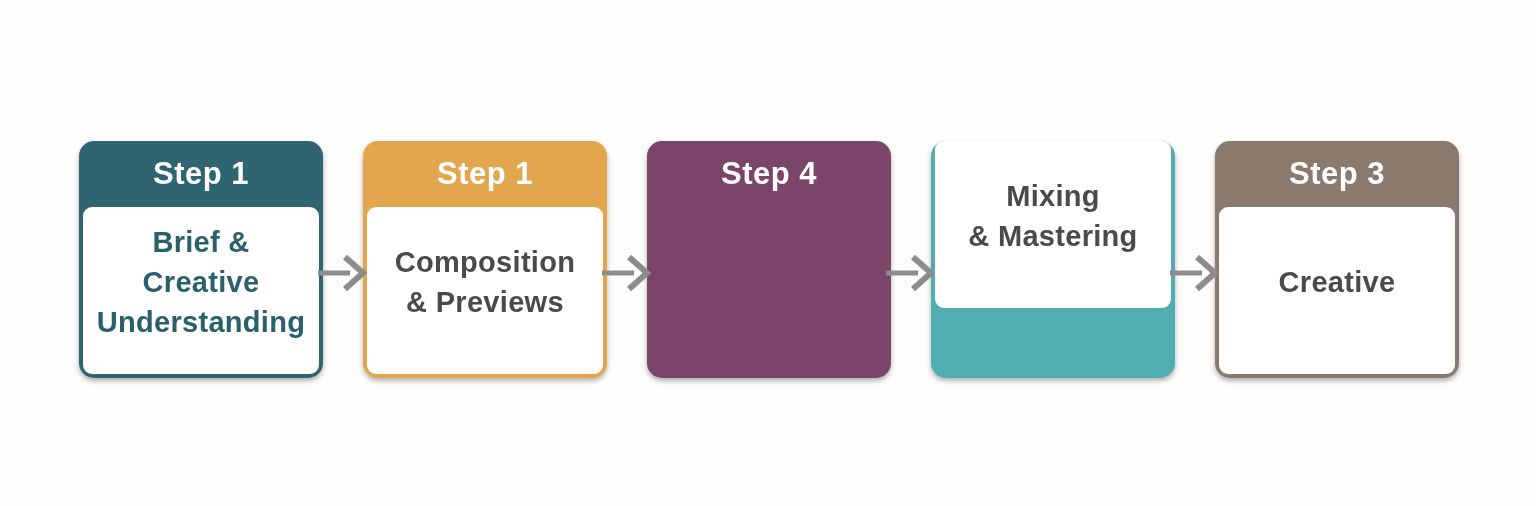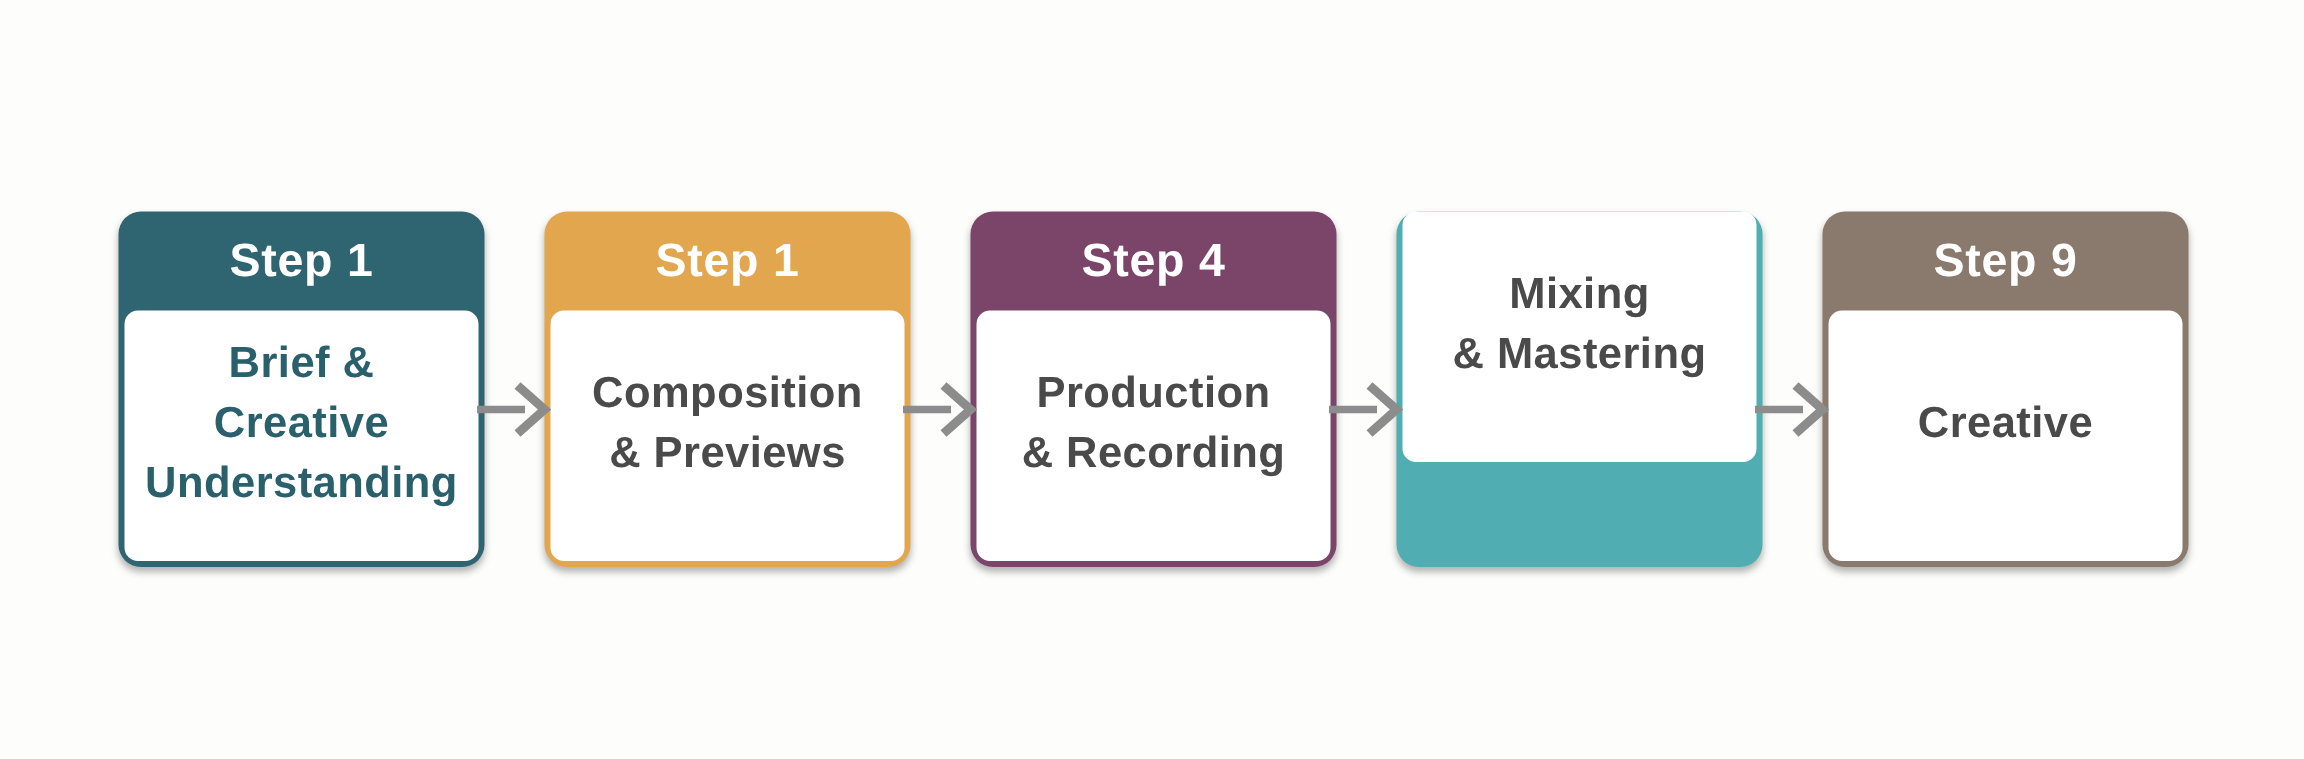--- a/index.html
+++ b/index.html
@@ -119,24 +119,20 @@
       <svg viewBox="0 0 50 44" xmlns="http://www.w3.org/2000/svg">
         <path d="M0 22 H32" stroke="currentColor" stroke-width="5" fill="none"></path>
         <path d="M27 6 L45 22 L27 38" stroke="currentColor" stroke-width="6" fill="none"></path>
       </svg>
     </div>
 
     <div class="step-card" style="--accent: #7B4569; --body-color: #4A4A4A;">
       <div class="card-header">
         <span class="card-title">Step 4</span>
       </div>
-      <div class="card-body">
-        <span class="body-text">Production
-&amp; Recording</span>
-      </div>
     </div>
 
     <div class="arrow" style="color: rgb(140, 140, 140);">
       <svg viewBox="0 0 50 44" xmlns="http://www.w3.org/2000/svg">
         <path d="M0 22 H32" stroke="currentColor" stroke-width="5" fill="none"></path>
         <path d="M27 6 L45 22 L27 38" stroke="currentColor" stroke-width="6" fill="none"></path>
       </svg>
     </div>
 
     <div class="step-card" style="--accent: #50AEB3; --body-color: #4A4A4A;">
@@ -148,21 +144,21 @@
 
     <div class="arrow" style="color: rgb(140, 140, 140);">
       <svg viewBox="0 0 50 44" xmlns="http://www.w3.org/2000/svg">
         <path d="M0 22 H32" stroke="currentColor" stroke-width="5" fill="none"></path>
         <path d="M27 6 L45 22 L27 38" stroke="currentColor" stroke-width="6" fill="none"></path>
       </svg>
     </div>
 
     <div class="step-card" style="--accent: #8A796D; --body-color: #4A4A4A;">
       <div class="card-header">
-        <span class="card-title">Step 9</span>
+        <span class="card-title">Step 3</span>
       </div>
       <div class="card-body">
         <span class="body-text">Creative</span>
       </div>
     </div>
 
   </div>
 </div>
 
 </body></html>

